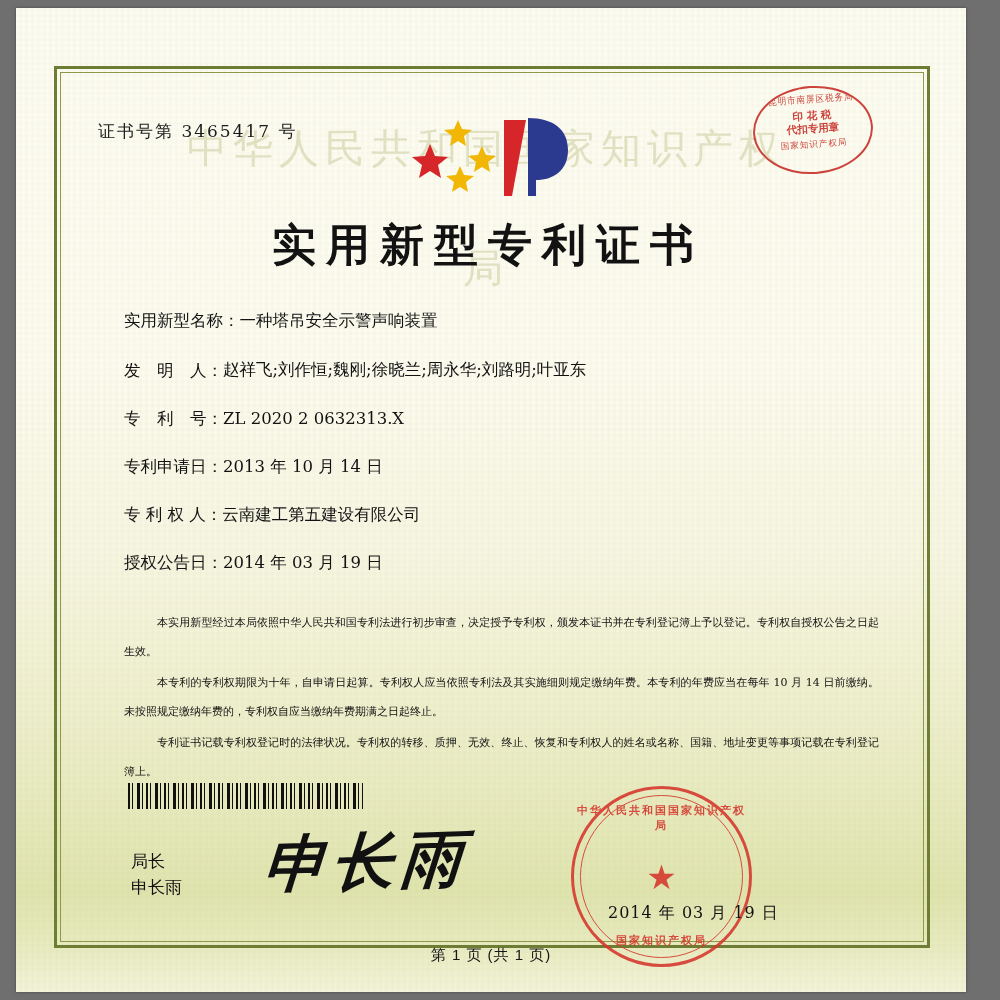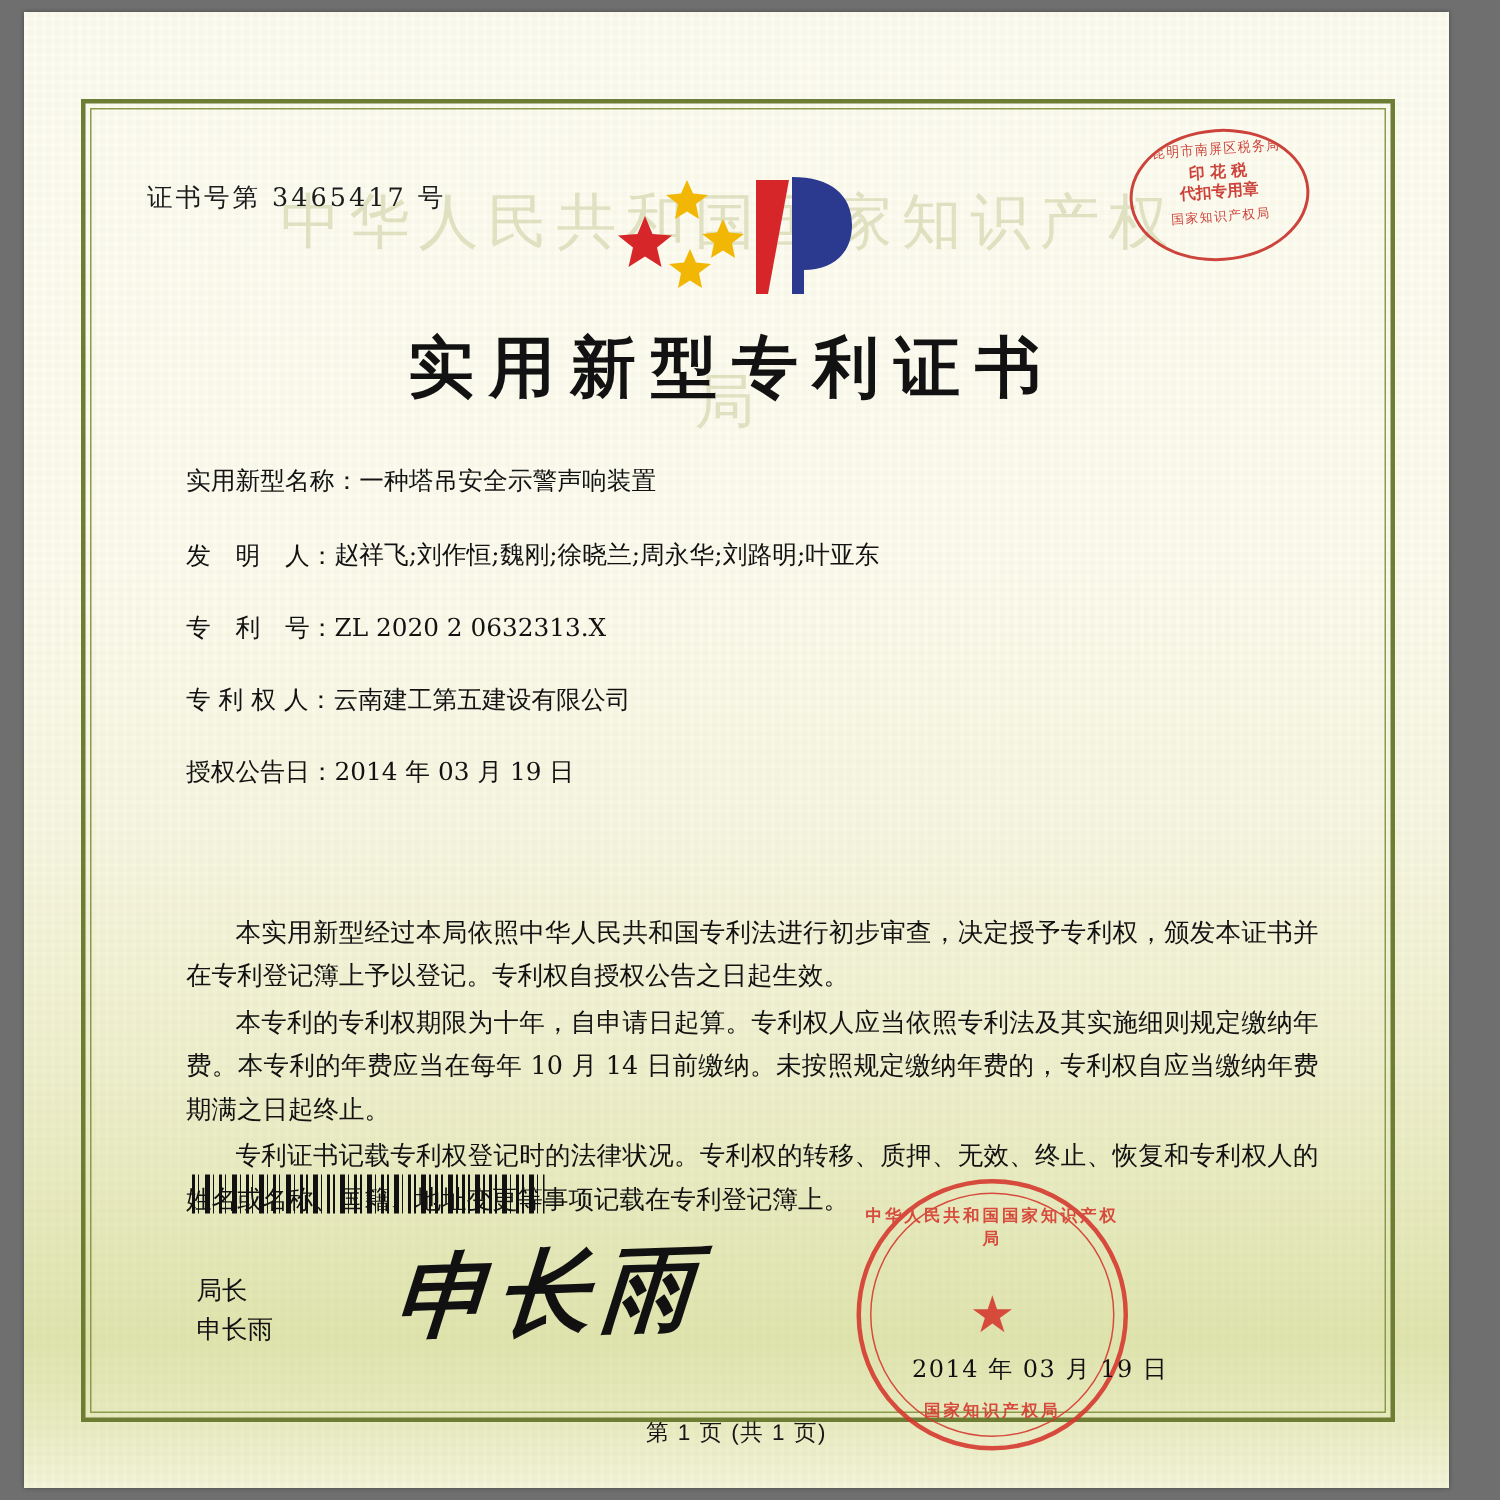--- a/index.html
+++ b/index.html
@@ -180,21 +180,21 @@
   .field.inventor { align-items: flex-end; }
   .field.inventor .value { line-height: 27px; }
 
   
   .paras {
     position: absolute;
     left: 108px;
     top: 600px;
     width: 755px;
     font-family: "DejaVu Serif", "Liberation Serif", serif;
-    font-size: 17px;
+    font-size: 11px;
     line-height: 29px;
     color: #121212;
     text-align: justify;
   }
   .paras p {
     margin: 0 0 2px 0;
     text-indent: 33px;
   }
 
   
@@ -340,20 +340,24 @@
         <span class="value">
           <span>赵祥飞;刘作恒;魏刚;徐晓兰;周永华;刘路明;叶亚东</span>
         </span>
       </div>
 
       <div class="field">
         <span class="label">专　利　号：</span>
         <span class="value">ZL 2020 2 0632313.X</span>
       </div>
 
+      <div class="field">
+        <span class="label">专利申请日：</span>
+        <span class="value">2013 年 10 月 14 日</span>
+      </div>
 
       <div class="field">
         <span class="label">专 利 权 人：</span>
         <span class="value">云南建工第五建设有限公司</span>
       </div>
 
       <div class="field">
         <span class="label">授权公告日：</span>
         <span class="value">2014 年 03 月 19 日</span>
       </div>

